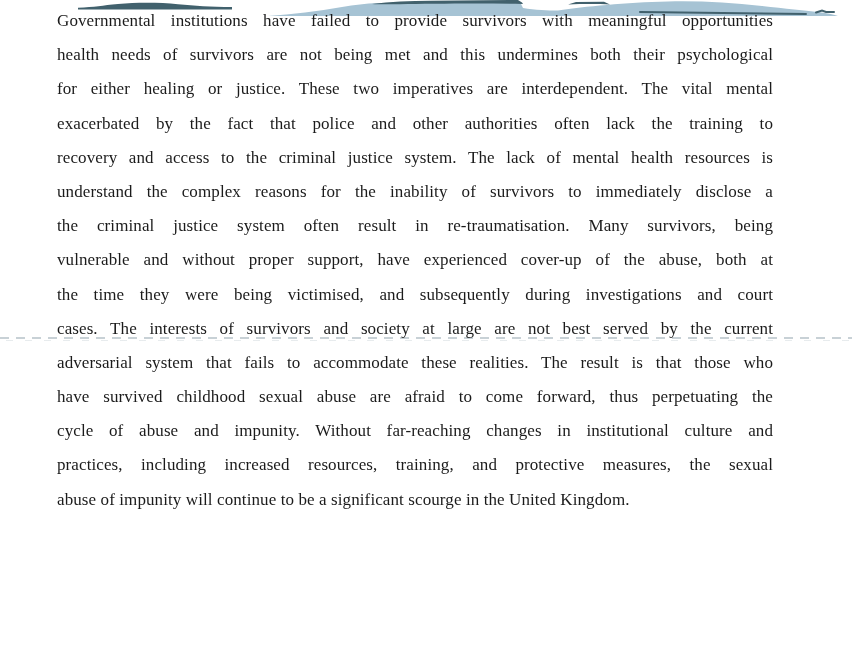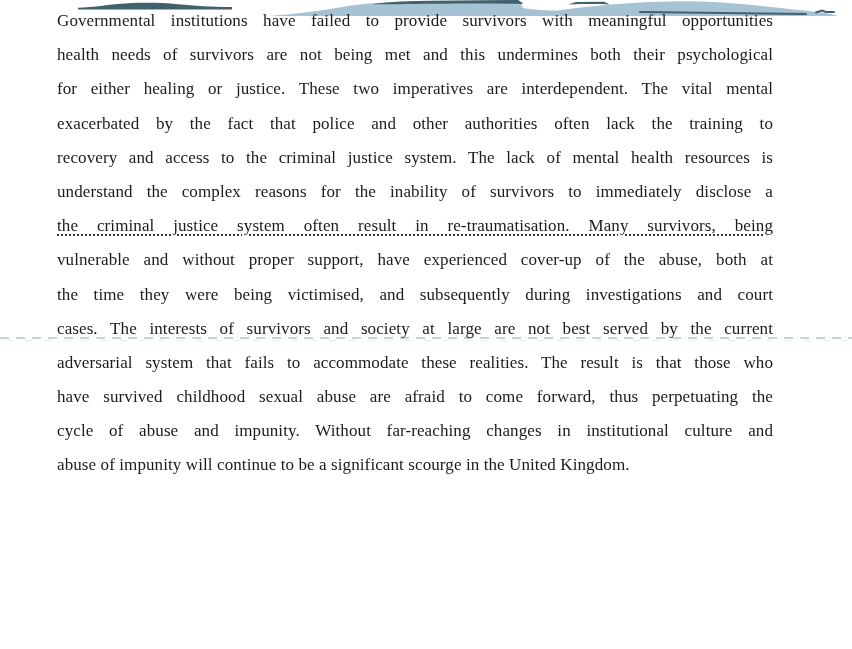--- a/index.html
+++ b/index.html
@@ -37,21 +37,20 @@
     text-align: justify;
     text-align-last: justify;
     white-space: nowrap;
     height: 34.2px;
     overflow: visible;
   }
   .text-line.last {
     text-align-last: left;
   }
   .text-line.dotted-underlined {
-    text-decoration: underline;
     text-decoration-style: dotted;
     text-decoration-color: #3a3a3a;
     text-decoration-thickness: 1.5px;
     text-underline-offset: 3px;
   }
   
   .dashed-divider {
     position: absolute;
     top: 337px;
     left: 0;
@@ -126,16 +125,17 @@
     <div class="text-line">exacerbated by the fact that police and other authorities often lack the training to</div>
     <div class="text-line">recovery and access to the criminal justice system.  The lack of mental health resources is</div>
     <div class="text-line">understand the complex reasons for the inability of survivors to immediately disclose a</div>
     <div class="text-line dotted-underlined">the criminal justice system often result in re-traumatisation.  Many survivors, being</div>
     <div class="text-line">vulnerable and without proper support, have experienced cover-up of the abuse, both at</div>
     <div class="text-line">the time they were being victimised, and subsequently during investigations and court</div>
     <div class="text-line">cases.  The interests of survivors and society at large are not best served by the current</div>
     <div class="text-line">adversarial system that fails to accommodate these realities.  The result is that those who</div>
     <div class="text-line">have survived childhood sexual abuse are afraid to come forward, thus perpetuating the</div>
     <div class="text-line">cycle of abuse and impunity.  Without far-reaching changes in institutional culture and</div>
+    <div class="text-line">practices, including increased resources, training, and protective measures, the sexual</div>
     <div class="text-line last">abuse of impunity will continue to be a significant scourge in the United Kingdom.</div>
   </div>
 
 </div>
 
 </body></html>

